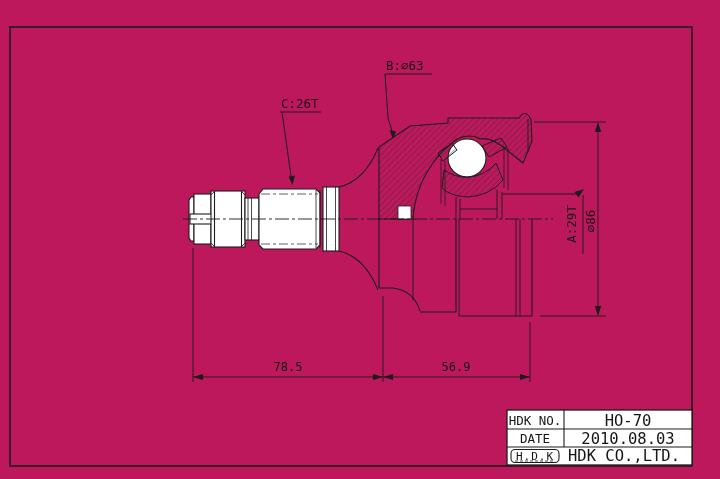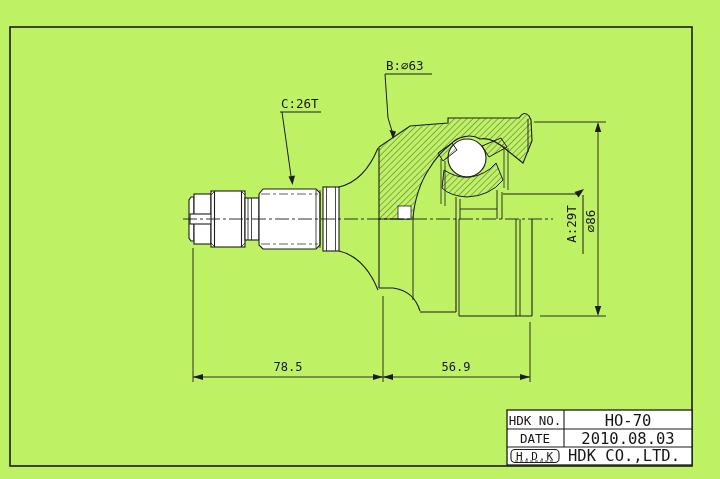--- a/index.html
+++ b/index.html
@@ -1,16 +1,16 @@
 <!DOCTYPE html>
 <html><head>
 <meta charset="utf-8">
 <style>
   html,body{margin:0;padding:0;background:#ffffff;}
-  .sheet{position:relative;width:720px;height:479px;background:#bef264;overflow:hidden;
+  .sheet{position:relative;width:720px;height:479px;background:#be185d;overflow:hidden;
          font-family:"DejaVu Sans Mono", monospace;}
   svg{position:absolute;left:0;top:0;}
   svg text{fill:#151515;font-family:"DejaVu Sans Mono", monospace;}
   .lbl{font-size:12.5px;}
   .dim{font-size:12px;}
   .tb-label{font-size:12.5px;}
   .tb-value{font-size:15.5px;}
   .tb-logo{font-size:11px;letter-spacing:1px;}
 </style>
 </head>

